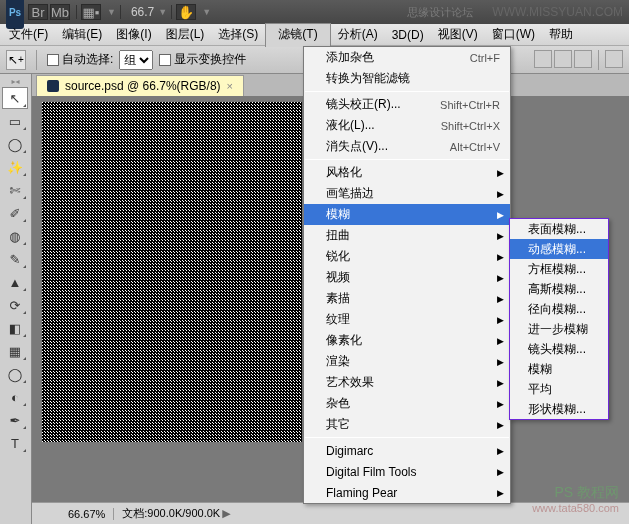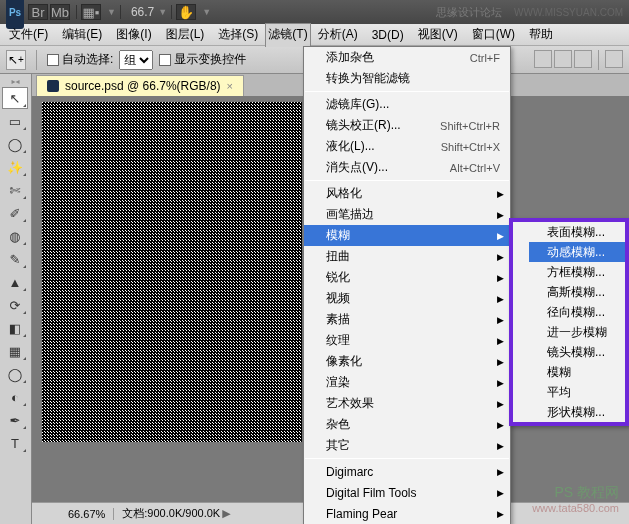--- a/index.html
+++ b/index.html
@@ -5,25 +5,25 @@
 * { margin: 0; padding: 0; box-sizing: border-box; font-family: "Microsoft YaHei", sans-serif; }
 body { width: 629px; height: 524px; background: #909090; overflow: hidden; font-size: 12px; position: relative; }
 
 .titlebar { height: 24px; background: linear-gradient(#5a5a5a,#464646); display: flex; align-items: center; padding: 0 6px; color: #ccc; }
 .titlebar .ps-icon { width: 18px; height: 34px; background: #1a2e4a; border-radius: 3px; display: flex; align-items: center; justify-content: center; font-size: 10px; font-weight: bold; color: #6ab5e8; margin-right: 4px; }
 .titlebar .quick-btn { width: 20px; height: 16px; background: #3a3a3a; border: 1px solid #2a2a2a; margin-right: 2px; display: flex; align-items: center; justify-content: center; font-size: 13px; color: #aaa; }
 .titlebar .sep { width: 1px; height: 14px; background: #333; margin: 0 4px; }
 .titlebar .zoom { margin-left: 6px; color: #ccc; }
 .titlebar .arrow { margin-left: 4px; color: #888; font-size: 9px; }
 .titlebar .watermark { margin-left: auto; color: #7a7a7a; font-size: 11px; }
-.titlebar .wm-url { font-size: 10px; color: #666; margin-left: 12px; }
+.titlebar .wm-url { font-size: 12px; color: #666; margin-left: 19px; }
 
 .menubar { height: 22px; background: linear-gradient(#e8e8e8,#d4d4d4); border-bottom: 1px solid #aaa; display: flex; align-items: center; padding: 0 2px; }
 .menubar .mitem { padding: 3px 7px; cursor: default; white-space: nowrap; }
-.menubar .mitem.active { background: #d4d4d4; border: 1px solid #888; border-bottom: none; padding: 2px 2px 4px; }
+.menubar .mitem.active { background: #d4d4d4; border: 1px solid #888; border-bottom: none; padding: 2px 12px 4px; }
 
 .optbar { height: 28px; background: linear-gradient(#d8d8d8,#c4c4c4); border-bottom: 1px solid #888; display: flex; align-items: center; padding: 0 6px; gap: 6px; }
 .optbar .move-icon { width: 20px; height: 20px; border: 1px solid #999; background: #e8e8e8; display: flex; align-items: center; justify-content: center; }
 .optbar .cbx { width: 12px; height: 12px; border: 1px solid #666; background: #fff; display: inline-block; vertical-align: middle; margin-right: 3px; }
 .optbar select { height: 20px; font-size: 12px; }
 .optbar .divider { width: 1px; height: 20px; background: #999; margin: 0 4px; }
 .optbar .align-icons { display: flex; gap: 2px; margin-left: auto; }
 .optbar .align-icons span { width: 18px; height: 18px; border: 1px solid #999; background: #d0d0d0; }
 
 .workspace { position: absolute; top: 74px; left: 0; right: 0; bottom: 0; display: flex; }
@@ -49,21 +49,21 @@
 .statusbar .info { padding: 0 8px; }
 .statusbar .arrow { margin-left: 2px; color: #666; }
 
 .dropdown { position: absolute; top: 46px; left: 303px; width: 208px; background: #f2f2f2; border: 1px solid #7a7a7a; box-shadow: 2px 2px 4px rgba(0,0,0,0.3); z-index: 100; }
 .dropdown .row { height: 21px; display: flex; align-items: center; padding: 0 10px 0 22px; position: relative; cursor: default; }
 .dropdown .row.hover { background: #3875d7; color: #fff; }
 .dropdown .row .shortcut { margin-left: auto; font-size: 11px; color: #555; }
 .dropdown .row .subarrow { position: absolute; right: 6px; font-size: 9px; }
 .dropdown .hr { height: 1px; background: #c4c4c4; margin: 2px 1px; border-bottom: 1px solid #fff; }
 
-.submenu { position: absolute; top: 218px; left: 509px; width: 120px; background: #f2f2f2; border: 4px solid #6d28d9; box-shadow: 2px 2px 4px rgba(0,0,0,0.3); z-index: 101; padding-left: 16px; }
+.submenu { position: absolute; top: 218px; left: 509px; width: 100px; background: #f2f2f2; border: 1px solid #6d28d9; box-shadow: 2px 2px 4px rgba(0,0,0,0.3); z-index: 101; }
 .submenu .row { height: 20px; display: flex; align-items: center; padding: 0 8px 0 18px; cursor: default; }
 .submenu .row.hover { background: #3875d7; color: #fff; }
 
 .bg-watermark { position: absolute; right: 10px; bottom: 10px; color: rgba(150,50,50,0.4); font-size: 11px; text-align: right; z-index: 1; }
 .bg-watermark .line1 { font-size: 14px; color: rgba(100,180,100,0.5); }
 </style>
 </head>
 <body>
 
 <div class="titlebar">
@@ -156,23 +156,20 @@
 <div class="dropdown" id="filter-menu">
     <div class="row">
       <span>添加杂色</span>
       <span class="shortcut">Ctrl+F</span>
     </div>
     <div class="row">
       <span>转换为智能滤镜</span>
     </div>
     <div class="hr"></div>
     <div class="row">
-      <span>滤镜库(G)...</span>
-    </div>
-    <div class="row">
       <span>镜头校正(R)...</span>
       <span class="shortcut">Shift+Ctrl+R</span>
     </div>
     <div class="row">
       <span>液化(L)...</span>
       <span class="shortcut">Shift+Ctrl+X</span>
     </div>
     <div class="row">
       <span>消失点(V)...</span>
       <span class="shortcut">Alt+Ctrl+V</span>

